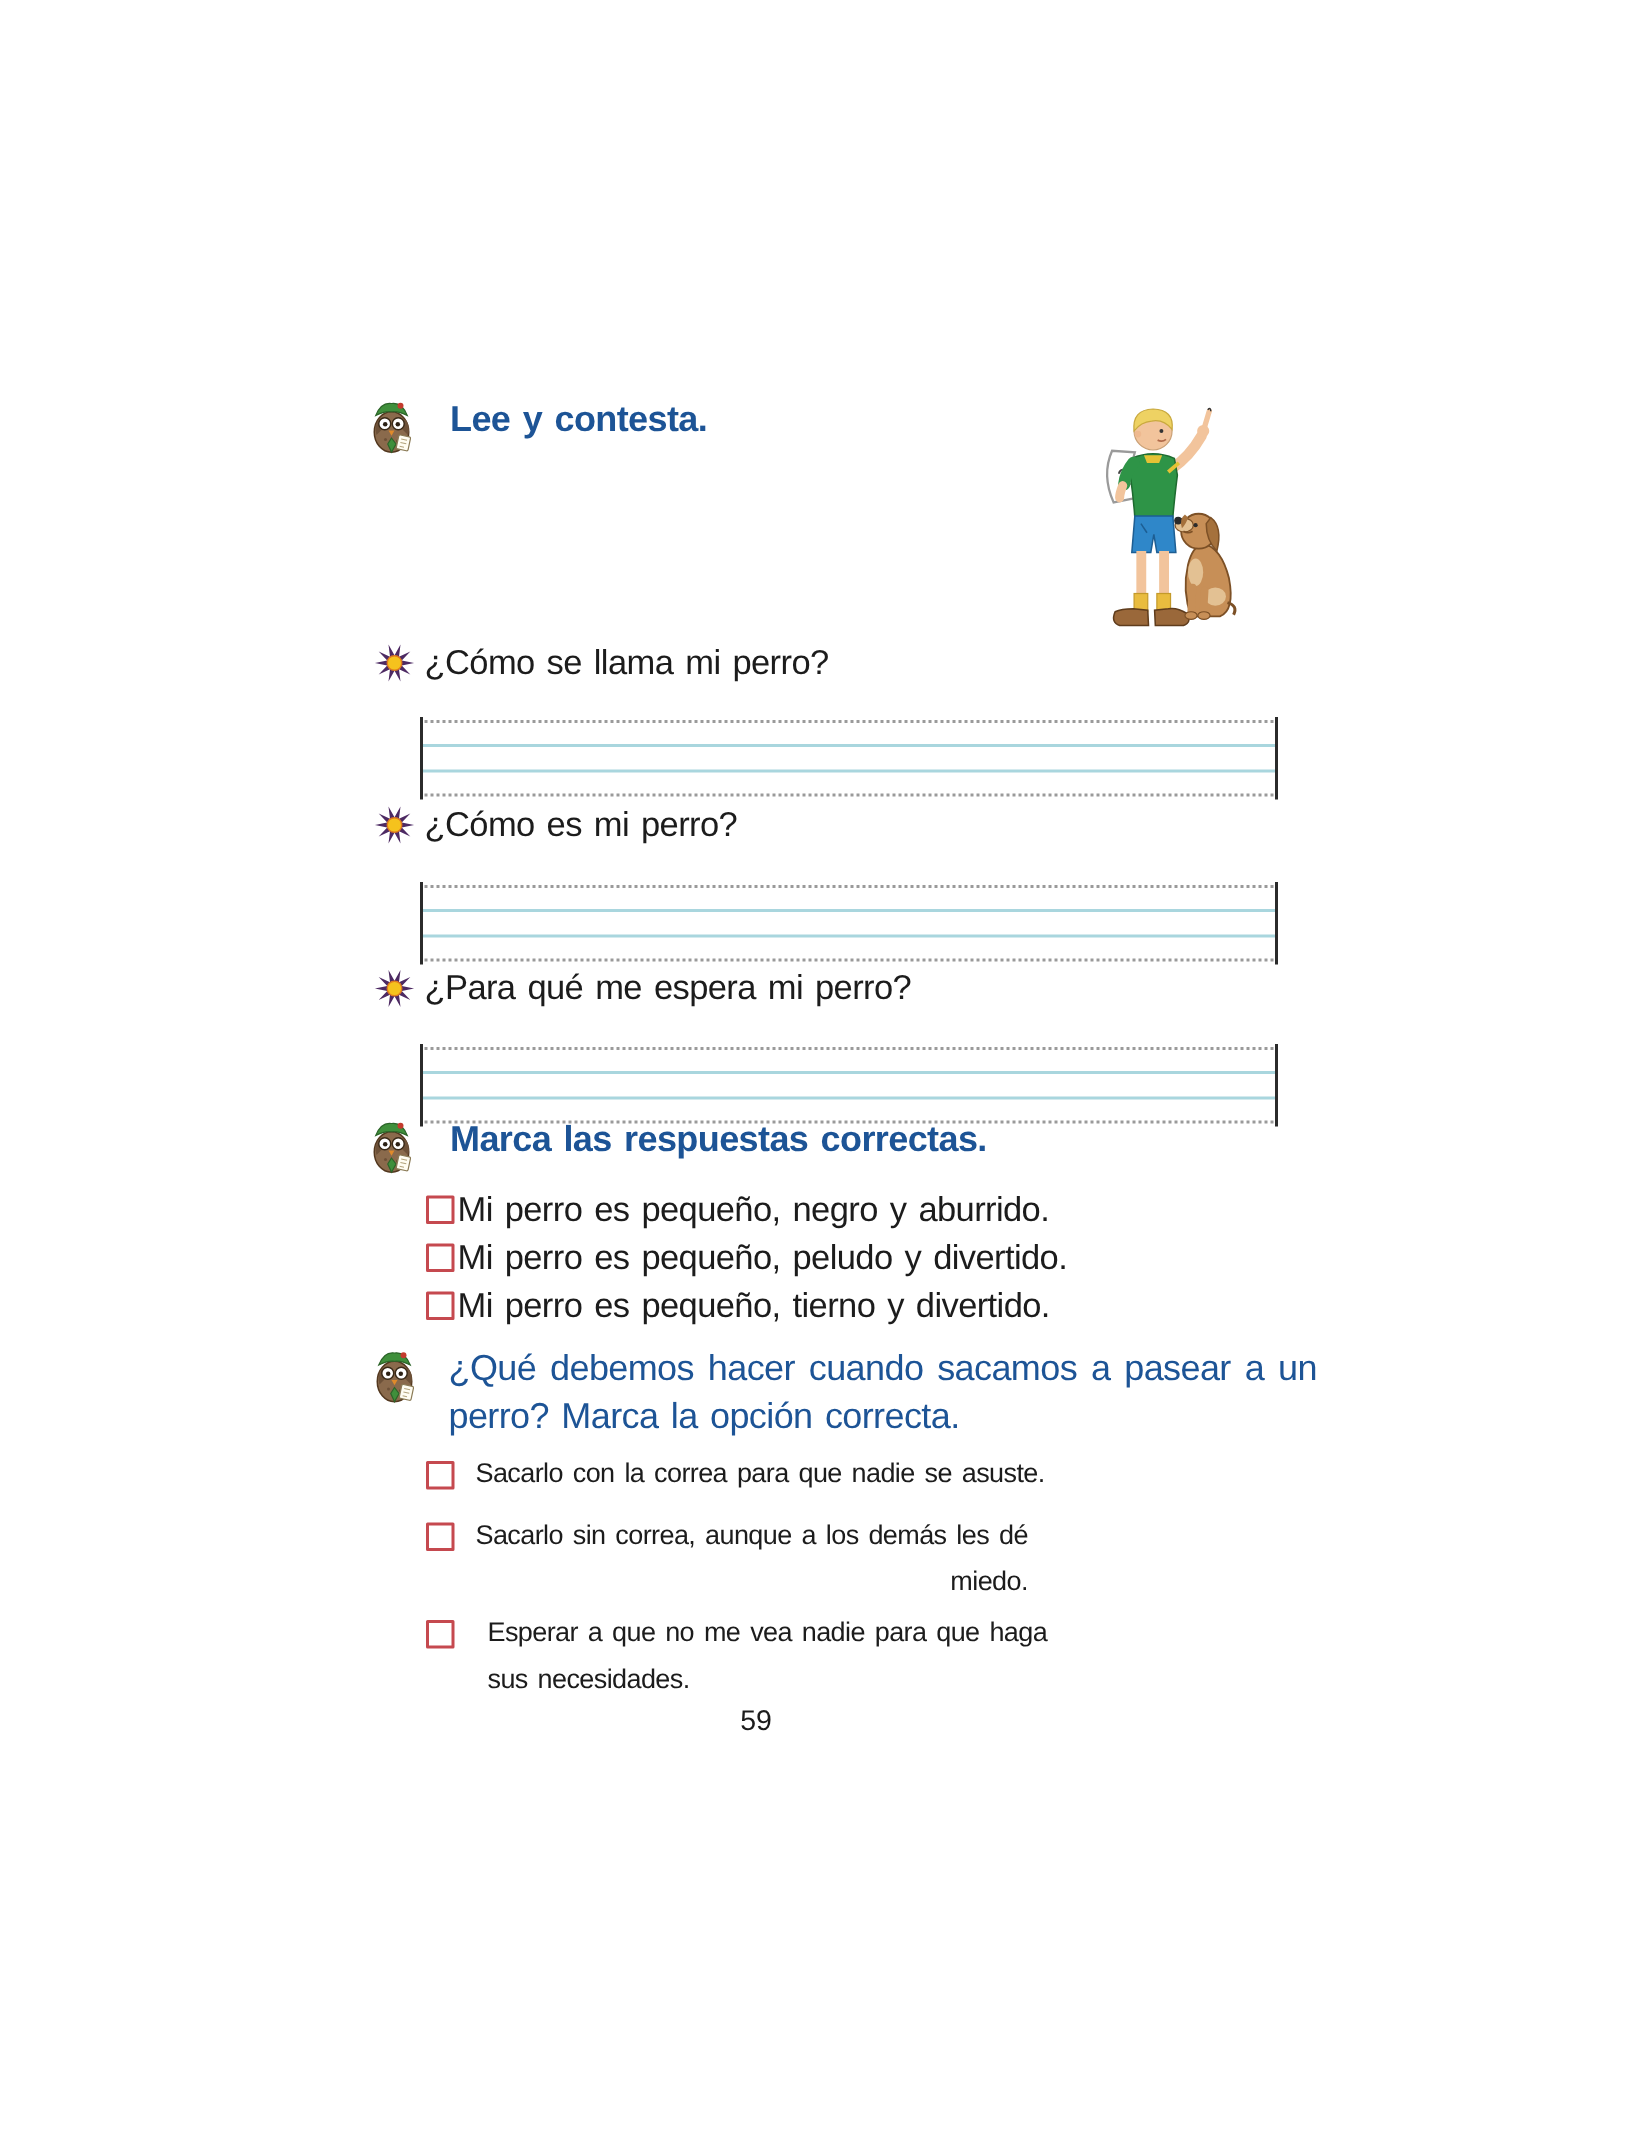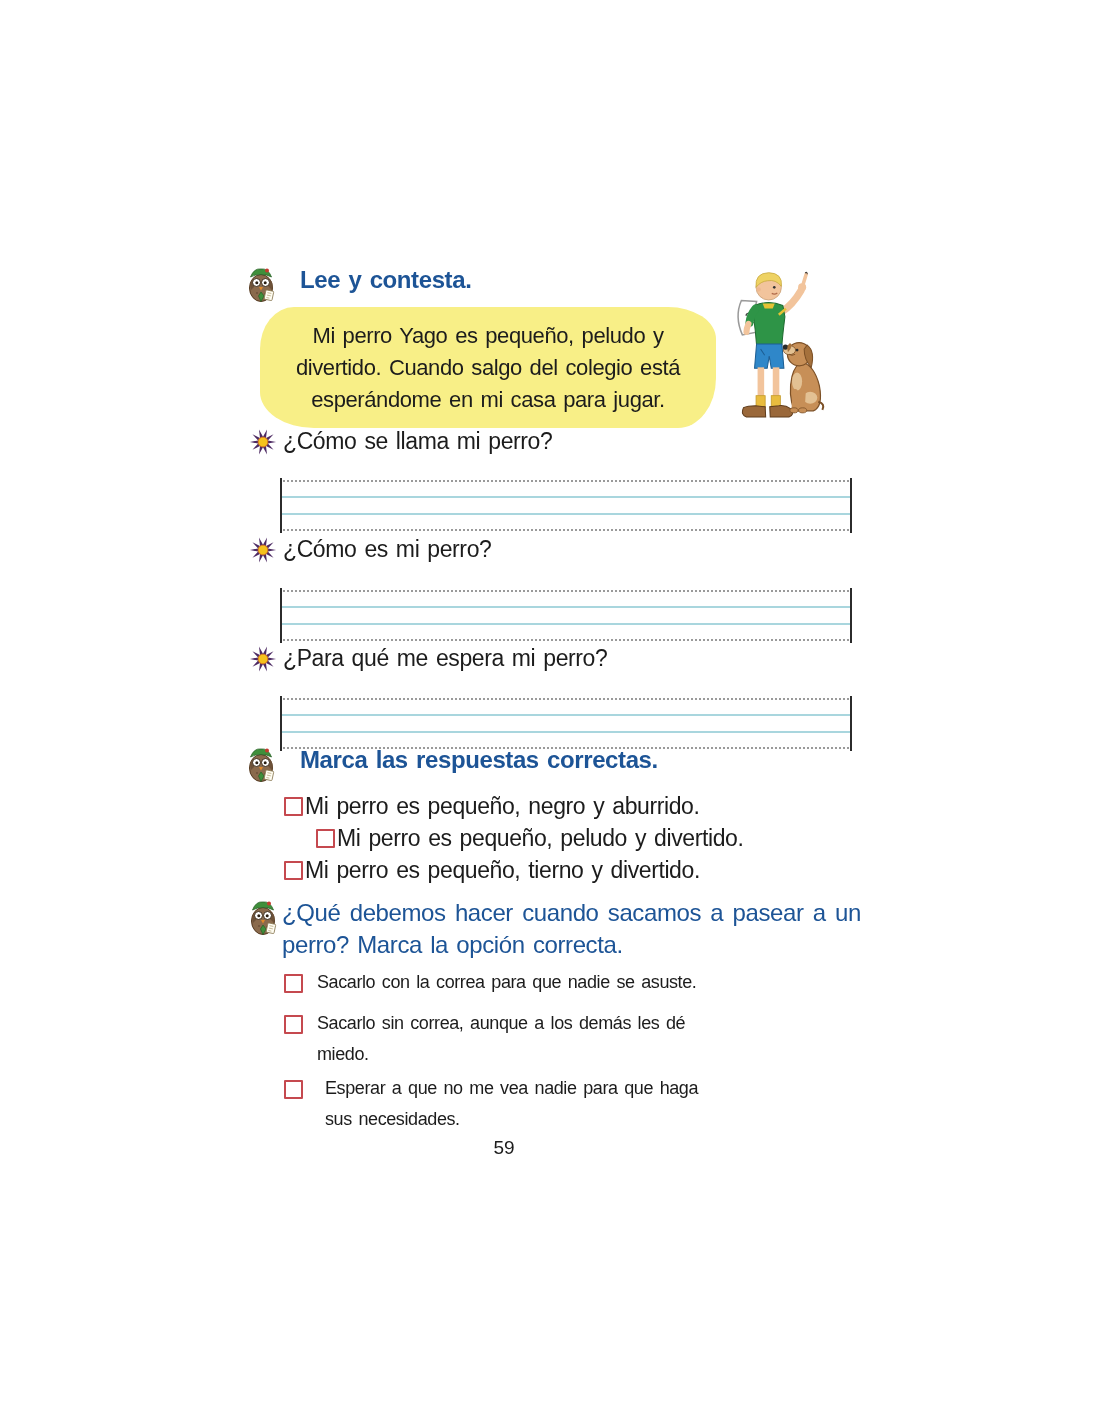--- a/index.html
+++ b/index.html
@@ -44,21 +44,21 @@
 
   
   .cb {
     width:15px; height:15px; border:2px solid #c5494f; border-radius:1px;
     flex:none; background:#fff; box-sizing:content-box;
   }
   .opt-row { display:flex; align-items:center; gap:2px; left:284px; height:30px; }
   .opt-label { font-size:23px; letter-spacing:-0.4px; word-spacing:2px; white-space:nowrap; }
 
   
-  .w-heading { left:248px; display:flex; align-items:flex-start; gap:3px; }
+  .w-heading { left:248px; display:flex; align-items:flex-start; gap:20px; }
   .w-heading .owl { margin-top:2px; }
   .w-hlines span { display:block; font-size:24px; color:#1d5496; letter-spacing:-0.4px; line-height:32px; white-space:nowrap; }
   .w-hlines .stretch { word-spacing:3px; }
   .w-hlines .normal  { word-spacing:2px; }
 
   
   .w-opt { display:flex; align-items:flex-start; gap:14px; left:284px; }
   .w-opt .cb { margin-top:7px; }
   .w-lines span { display:block; font-size:18px; letter-spacing:-0.4px; word-spacing:2px; line-height:31px; white-space:nowrap; }
 
@@ -86,25 +86,20 @@
       <path d="M13,21 L17,21 L15,24.5 Z" fill="#e08a2a"></path>
       <path d="M15,26 L18,30 L15,35.5 L12.5,30 Z" fill="#3f8f3b" stroke="#2c6429" stroke-width="0.8"></path>
       <g transform="rotate(12 23 29)">
         <rect x="19" y="24.5" width="8" height="9.5" rx="1" fill="#fffdf2" stroke="#8a7a55" stroke-width="0.8"></rect>
         <path d="M21,27 L25,27 M21,29.5 L25,29.5 M21,32 L24,32" stroke="#b3a47c" stroke-width="0.7"></path>
       </g>
     </svg>
     <span class="h-label">Lee y contesta.</span>
   </div>
 
-  <div class="abs passage">
-    <span>Mi perro Yago es pequeño, peludo y</span>
-    <span>divertido. Cuando salgo del colegio está</span>
-    <span>esperándome en mi casa para jugar.</span>
-  </div>
 
   <svg class="abs" style="left:716px; top:260px;" width="152" height="162" viewBox="0 0 150 160">
 
     <path d="M64,52 Q76,44 84,30" stroke="#f2c49c" stroke-width="7" fill="none" stroke-linecap="round"></path>
     <circle cx="85" cy="27" r="4" fill="#f2c49c"></circle>
     <path d="M86,24 L89,14" stroke="#f2c49c" stroke-width="3.5" stroke-linecap="round"></path>
     <path d="M88,13 Q90,11 90,14" stroke="#333" stroke-width="1" fill="none"></path>
 
     <path d="M25,40 Q18,56 26,74 L41,71 Q36,54 40,41 Z" fill="#ffffff" stroke="#9a9a9a" stroke-width="1.5"></path>
     <text x="33" y="63" font-size="16" fill="#444" font-family="Liberation Sans, sans-serif" text-anchor="middle" transform="rotate(-8 33 58)">2</text>
@@ -205,21 +200,21 @@
         <path d="M21,27 L25,27 M21,29.5 L25,29.5 M21,32 L24,32" stroke="#b3a47c" stroke-width="0.7"></path>
       </g>
     </svg>
     <span class="h-label">Marca las respuestas correctas.</span>
   </div>
 
   <div class="abs opt-row" style="top:791px;">
     <span class="cb"></span>
     <span class="opt-label">Mi perro es pequeño, negro y aburrido.</span>
   </div>
-  <div class="abs opt-row" style="top:823px;margin-left:32px;">
+  <div class="abs opt-row" style="top:823px;">
     <span class="cb"></span>
     <span class="opt-label">Mi perro es pequeño, peludo y divertido.</span>
   </div>
   <div class="abs opt-row" style="top:855px;">
     <span class="cb"></span>
     <span class="opt-label">Mi perro es pequeño, tierno y divertido.</span>
   </div>
 
   <div class="abs w-heading" style="top:897px;">
     <svg class="owl" width="31" height="38" viewBox="0 0 31 38">
@@ -248,21 +243,21 @@
     </div>
   </div>
 
   <div class="abs w-opt" style="top:967px;">
     <span class="cb"></span>
     <div class="w-lines">
       <span>Sacarlo con la correa para que nadie se asuste.</span>
     </div>
   </div>
 
-  <div class="abs w-opt" style="top:1008px;">
+  <div class="abs w-opt" style="top:1008px;text-align:right;">
     <span class="cb"></span>
     <div class="w-lines">
       <span>Sacarlo sin correa, aunque a los demás les dé</span>
       <span>miedo.</span>
     </div>
   </div>
 
   <div class="abs w-opt" style="top:1073px;gap:22px;">
     <span class="cb"></span>
     <div class="w-lines">

